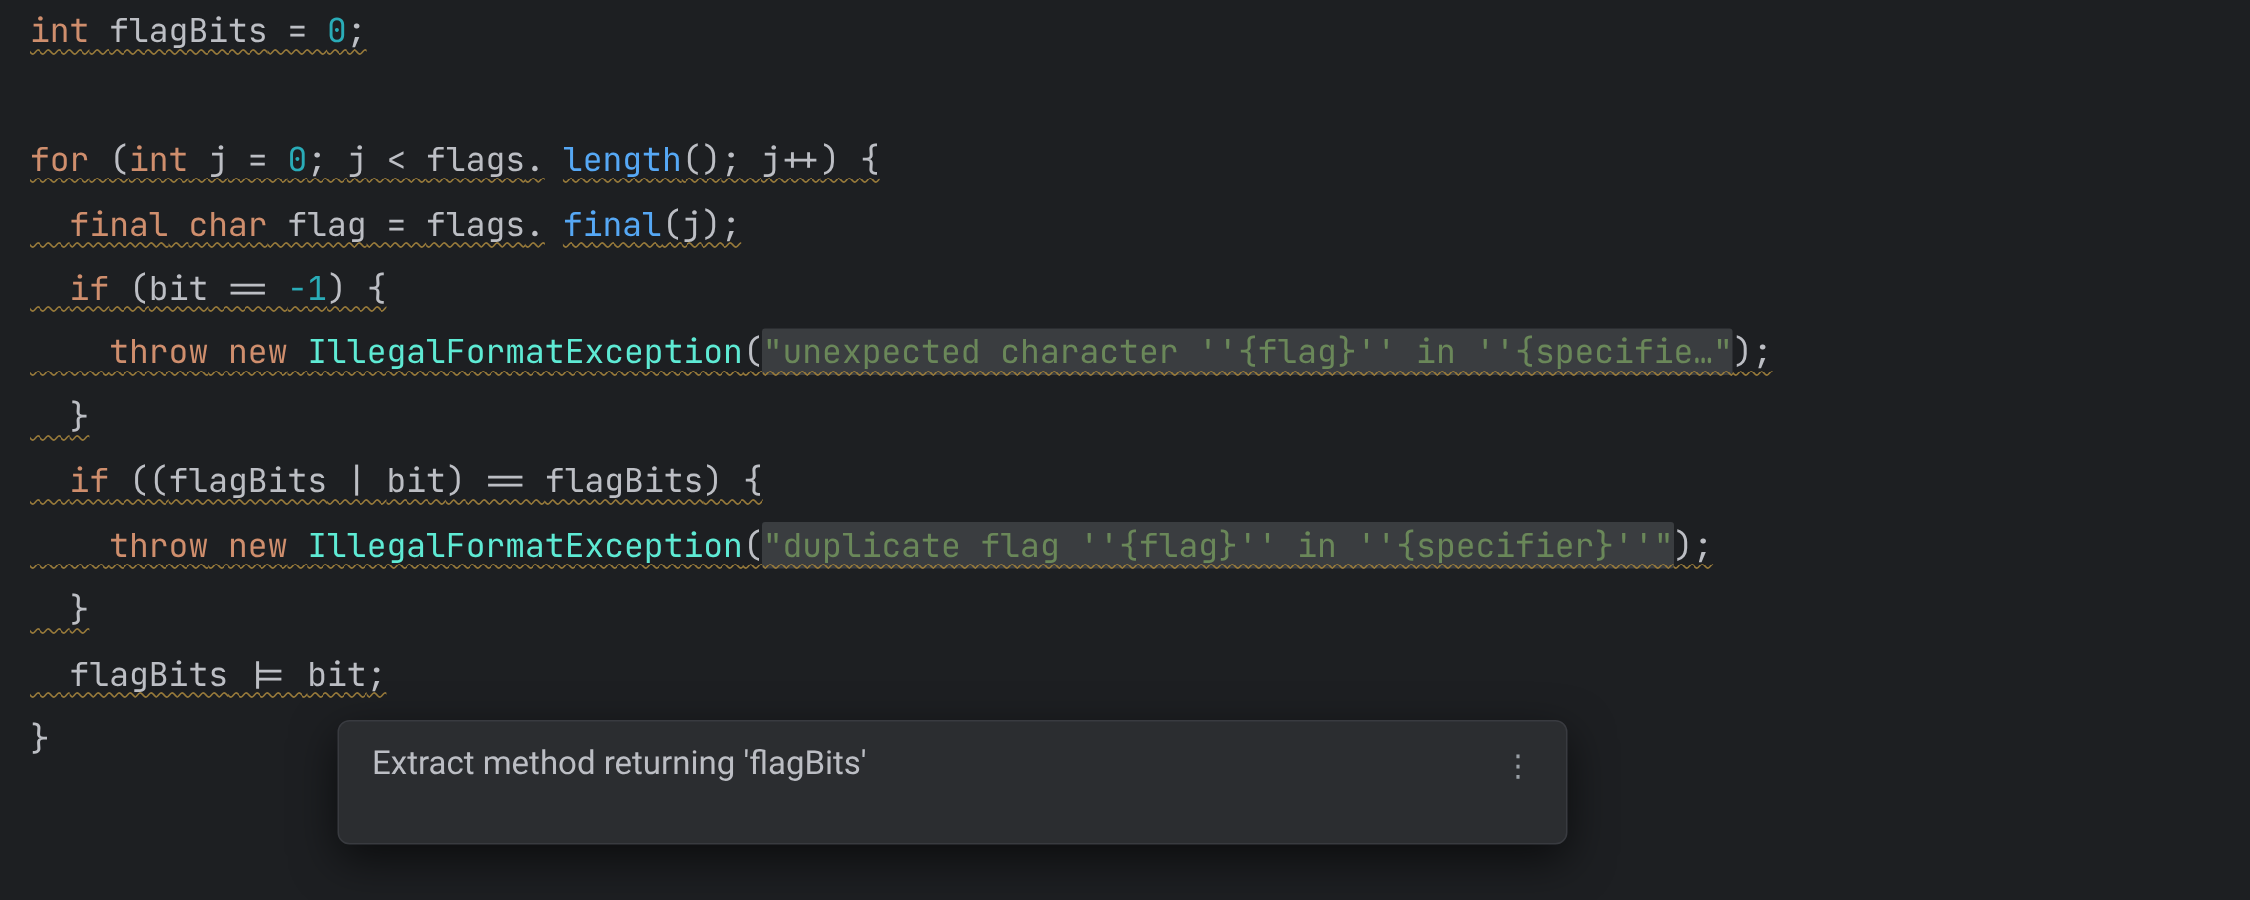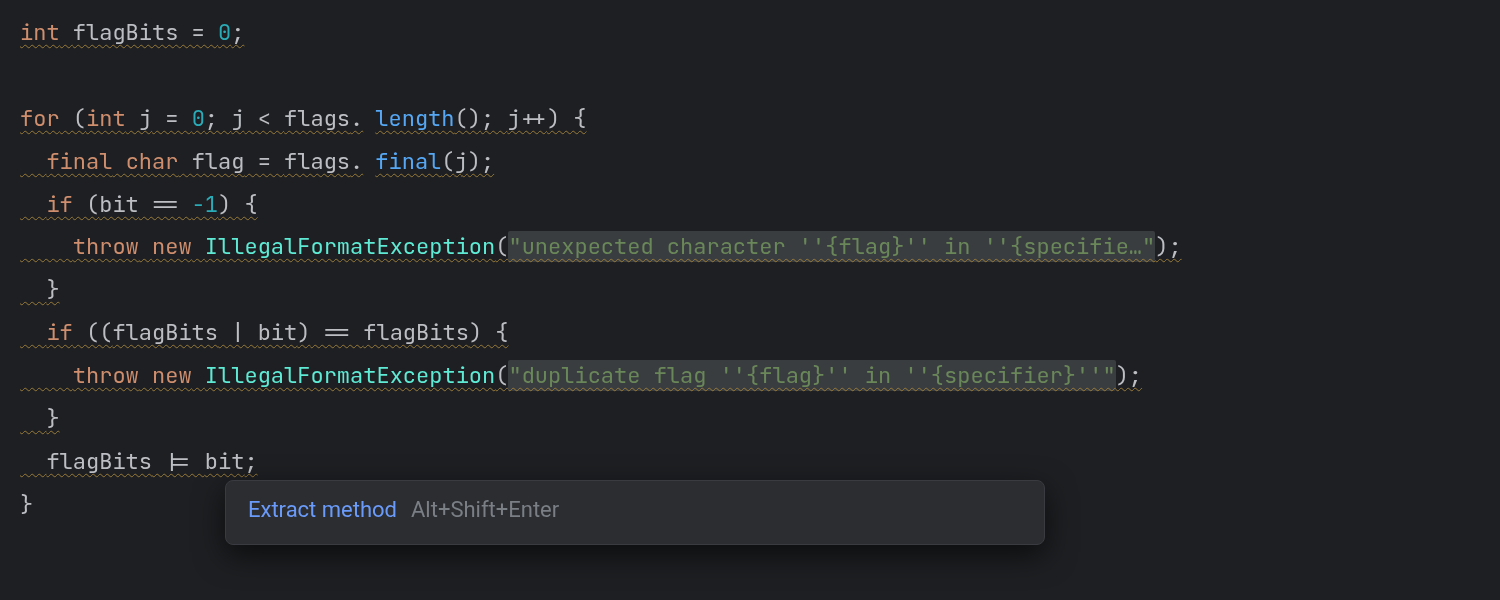--- a/index.html
+++ b/index.html
@@ -10,21 +10,21 @@
     background: #1d1f22;
     font-family: "JetBrains Mono", "Fira Code", Consolas, "Courier New", monospace;
     font-size: 22px;
     line-height: 1.95;
     color: #a9b7c6;
   }
   .editor {
     position: relative;
     width: 100%;
     height: 100%;
-    padding: 12px 0 0 20px;
+    padding: 0 0 0 20px;
   }
   .code-line {
     white-space: pre;
     position: relative;
   }
   .kw     { color: #cf8e6d; }
   .punct  { color: #bcbec4; }
   .ident  { color: #bcbec4; }
   .num    { color: #2aacb8; }
   .func   { color: #56a8f5; margin-left: 12px; }
@@ -109,20 +109,21 @@
 
   <div class="code-line wavy-y">  <span class="punct">}</span></div>
 
   <div class="code-line wavy-y">  <span class="ident">flagBits</span><span class="punct"> |= </span><span class="ident">bit</span><span class="punct">;</span></div>
 
   <div class="code-line"><span class="punct">}</span></div>
 
   <div class="code-line"> </div>
 
   <div class="popup">
+    <div class="popup-header">
+      <span class="popup-title">Extract method returning 'flagBits'</span>
+      <span class="popup-menu-icon">⋮</span>
+    </div>
     <div class="popup-actions">
-      <span>
-        <span class="action-link">Extract method</span><span class="shortcut">Alt+Shift+Enter</span>
-      </span>
     </div>
   </div>
 
 </div>
 
 </body></html>

